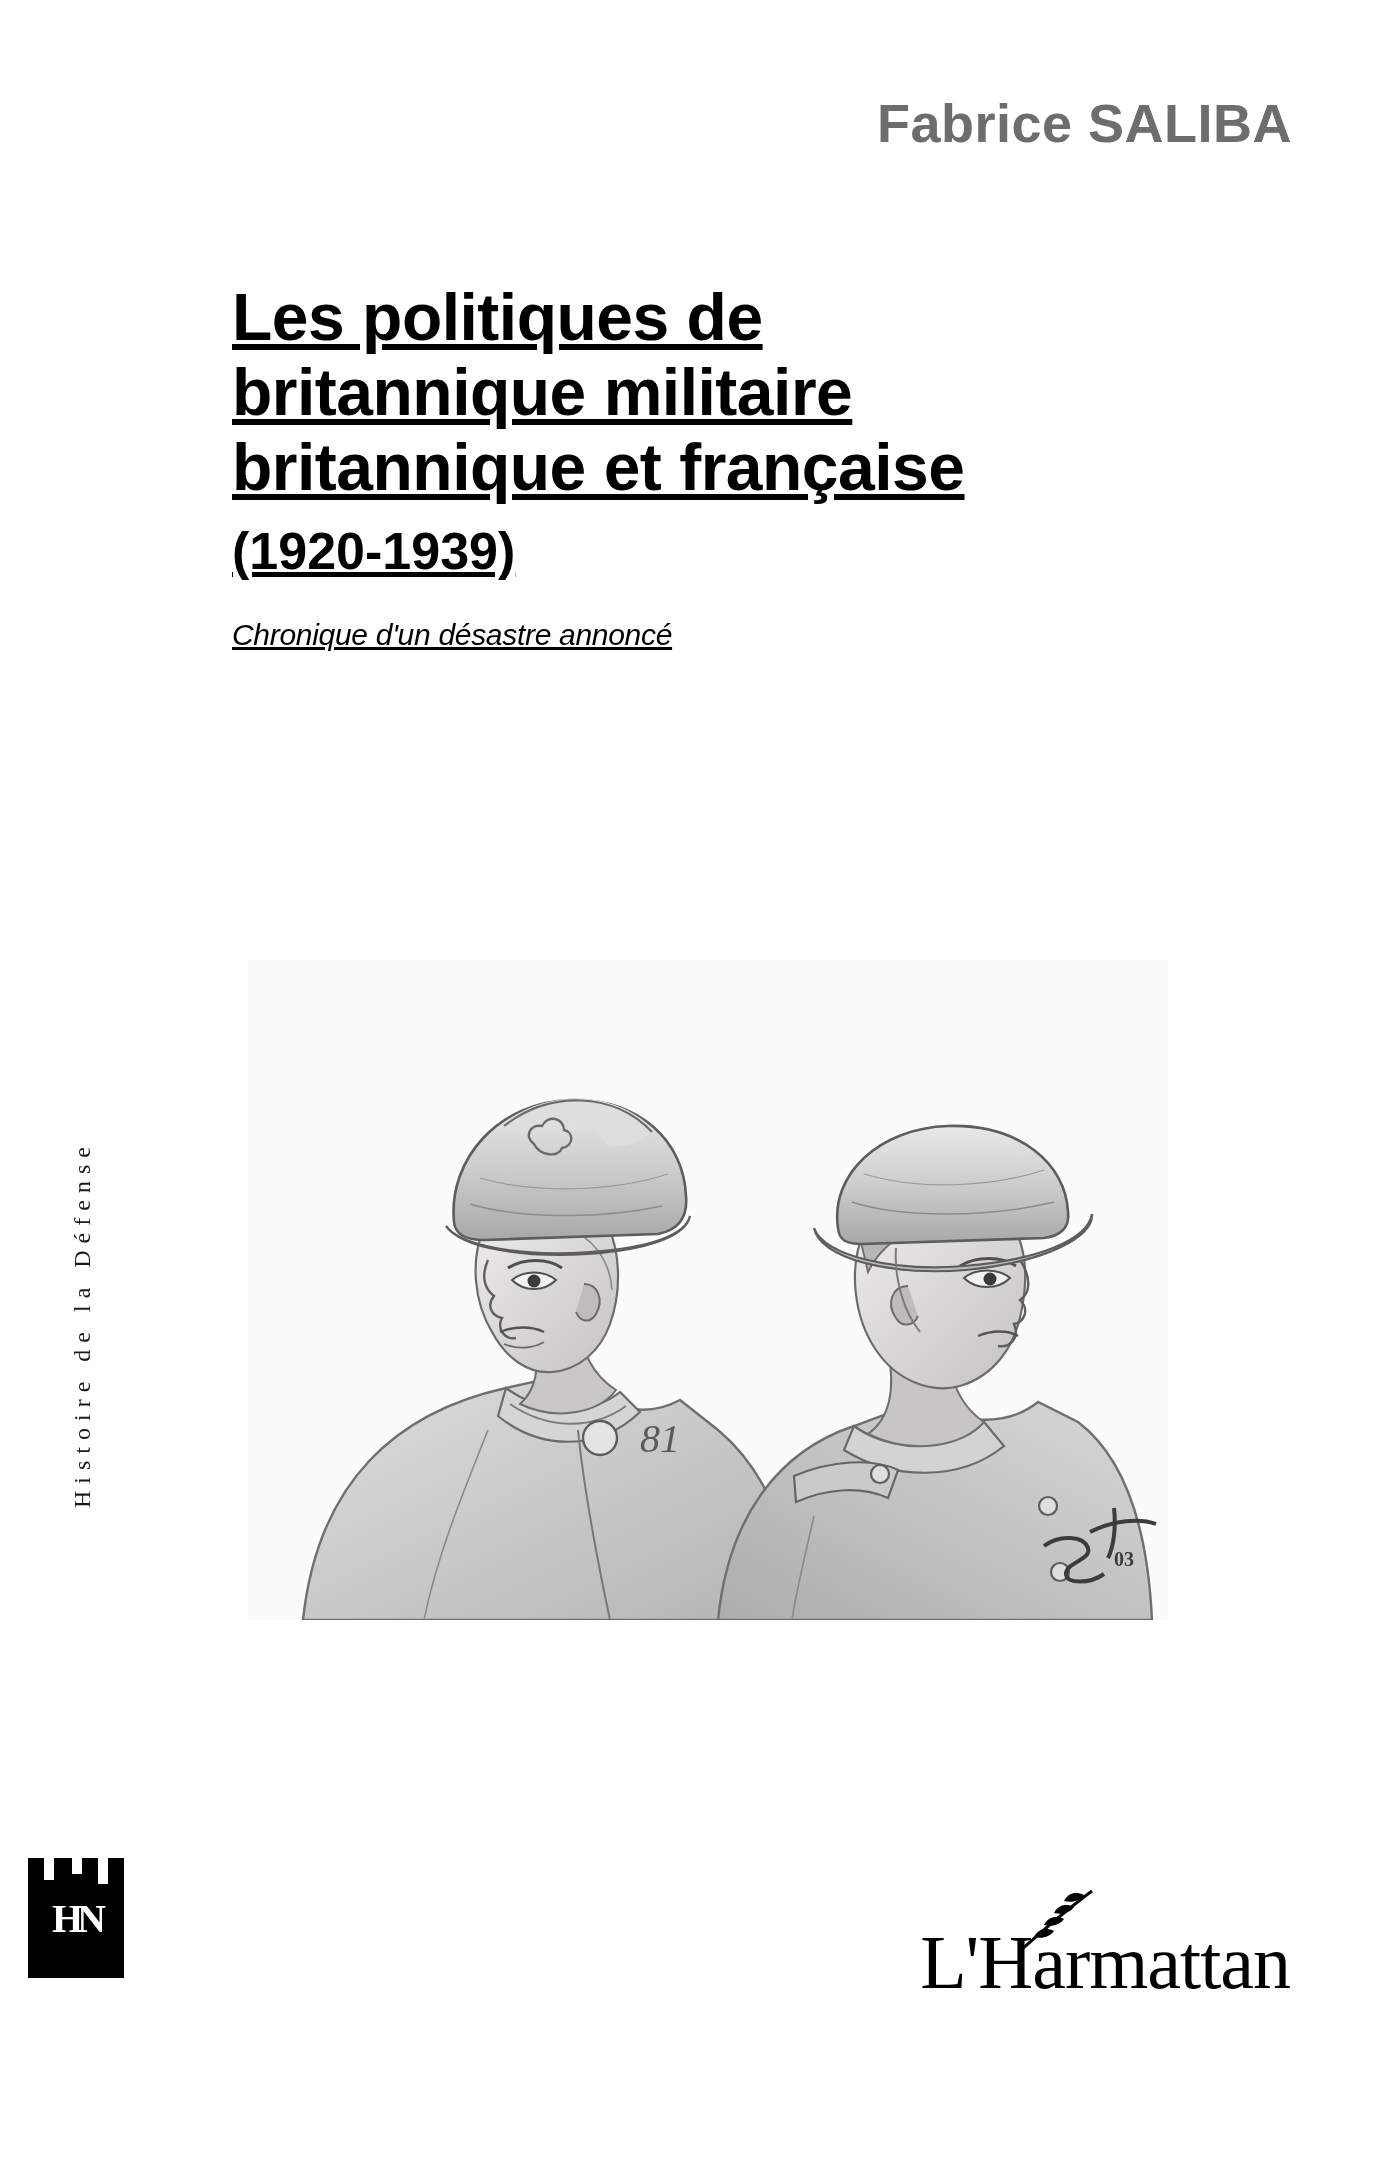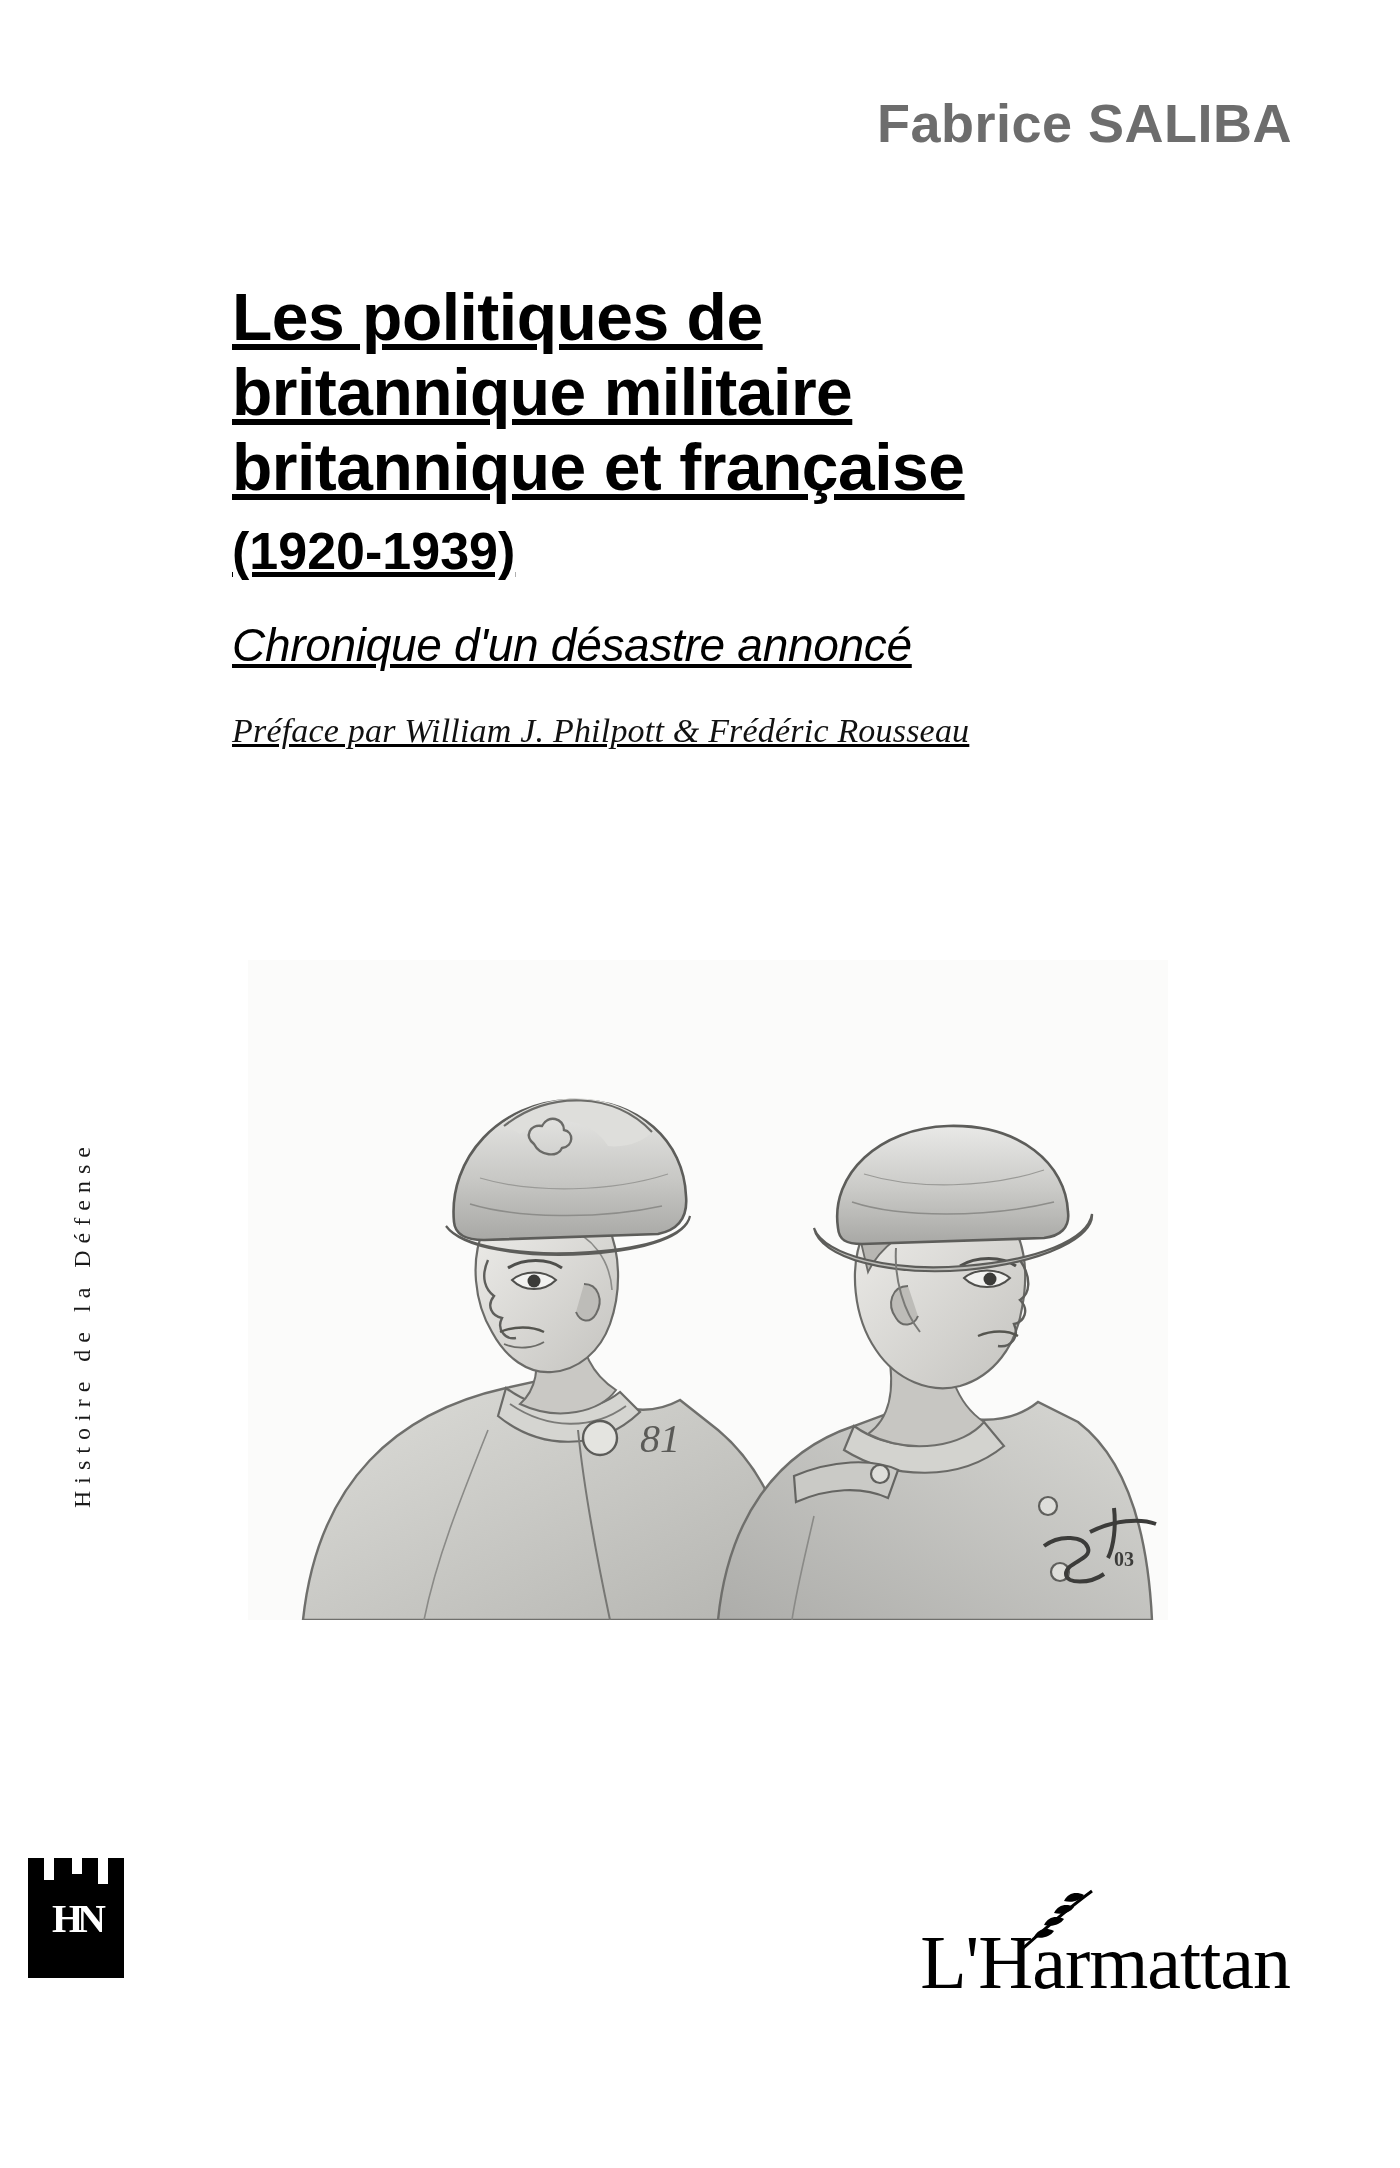--- a/index.html
+++ b/index.html
@@ -59,21 +59,21 @@
     font-weight: bold;
     font-size: 52px;
     line-height: 1.2;
     color: #000000;
     margin-top: 14px;
   }
   .subtitle {
     font-family: "Liberation Sans", sans-serif;
     font-style: italic;
     font-weight: normal;
-    font-size: 46px;
+    font-size: 30px;
     color: #000000;
     margin-top: 36px;
     letter-spacing: -0.3px;
   }
   .preface {
     font-family: "Liberation Serif", serif;
     font-style: italic;
     font-size: 34px;
     color: #111111;
     margin-top: 40px;
@@ -188,21 +188,20 @@
   </div>
 
   <div class="title-block">
     <div class="title-main">
       <div>Les politiques de</div>
       <div>britannique militaire</div>
       <div>britannique et française</div>
     </div>
     <div class="title-years">(1920-1939)</div>
     <div class="subtitle">Chronique d'un désastre annoncé</div>
-    <div class="preface">Préface par William J. Philpott &amp; Frédéric Rousseau</div>
   </div>
 
   <div class="series-vertical">Histoire de la Défense</div>
 
   <div class="logo-mark">
     <div class="glyph">HN</div>
     <div class="cut1"></div>
     <div class="cut2"></div>
     <div class="cut3"></div>
   </div>

